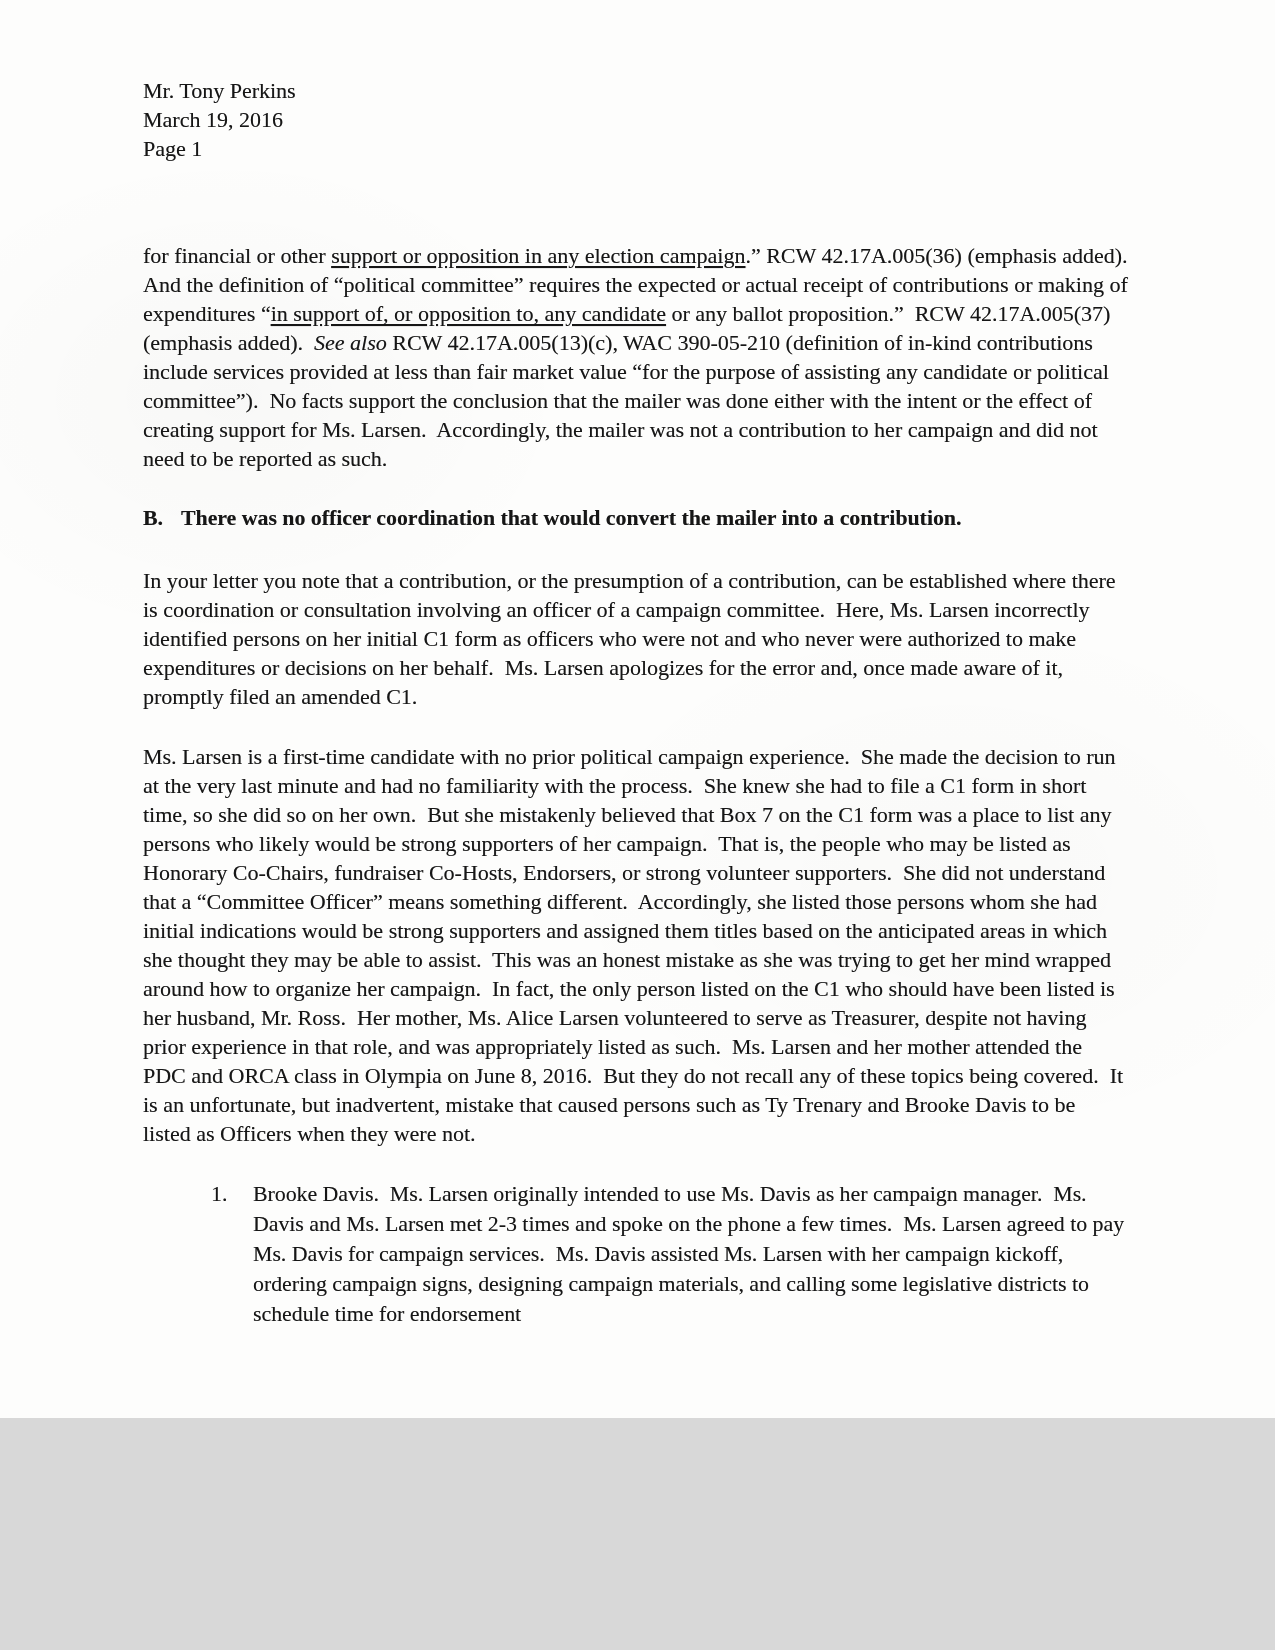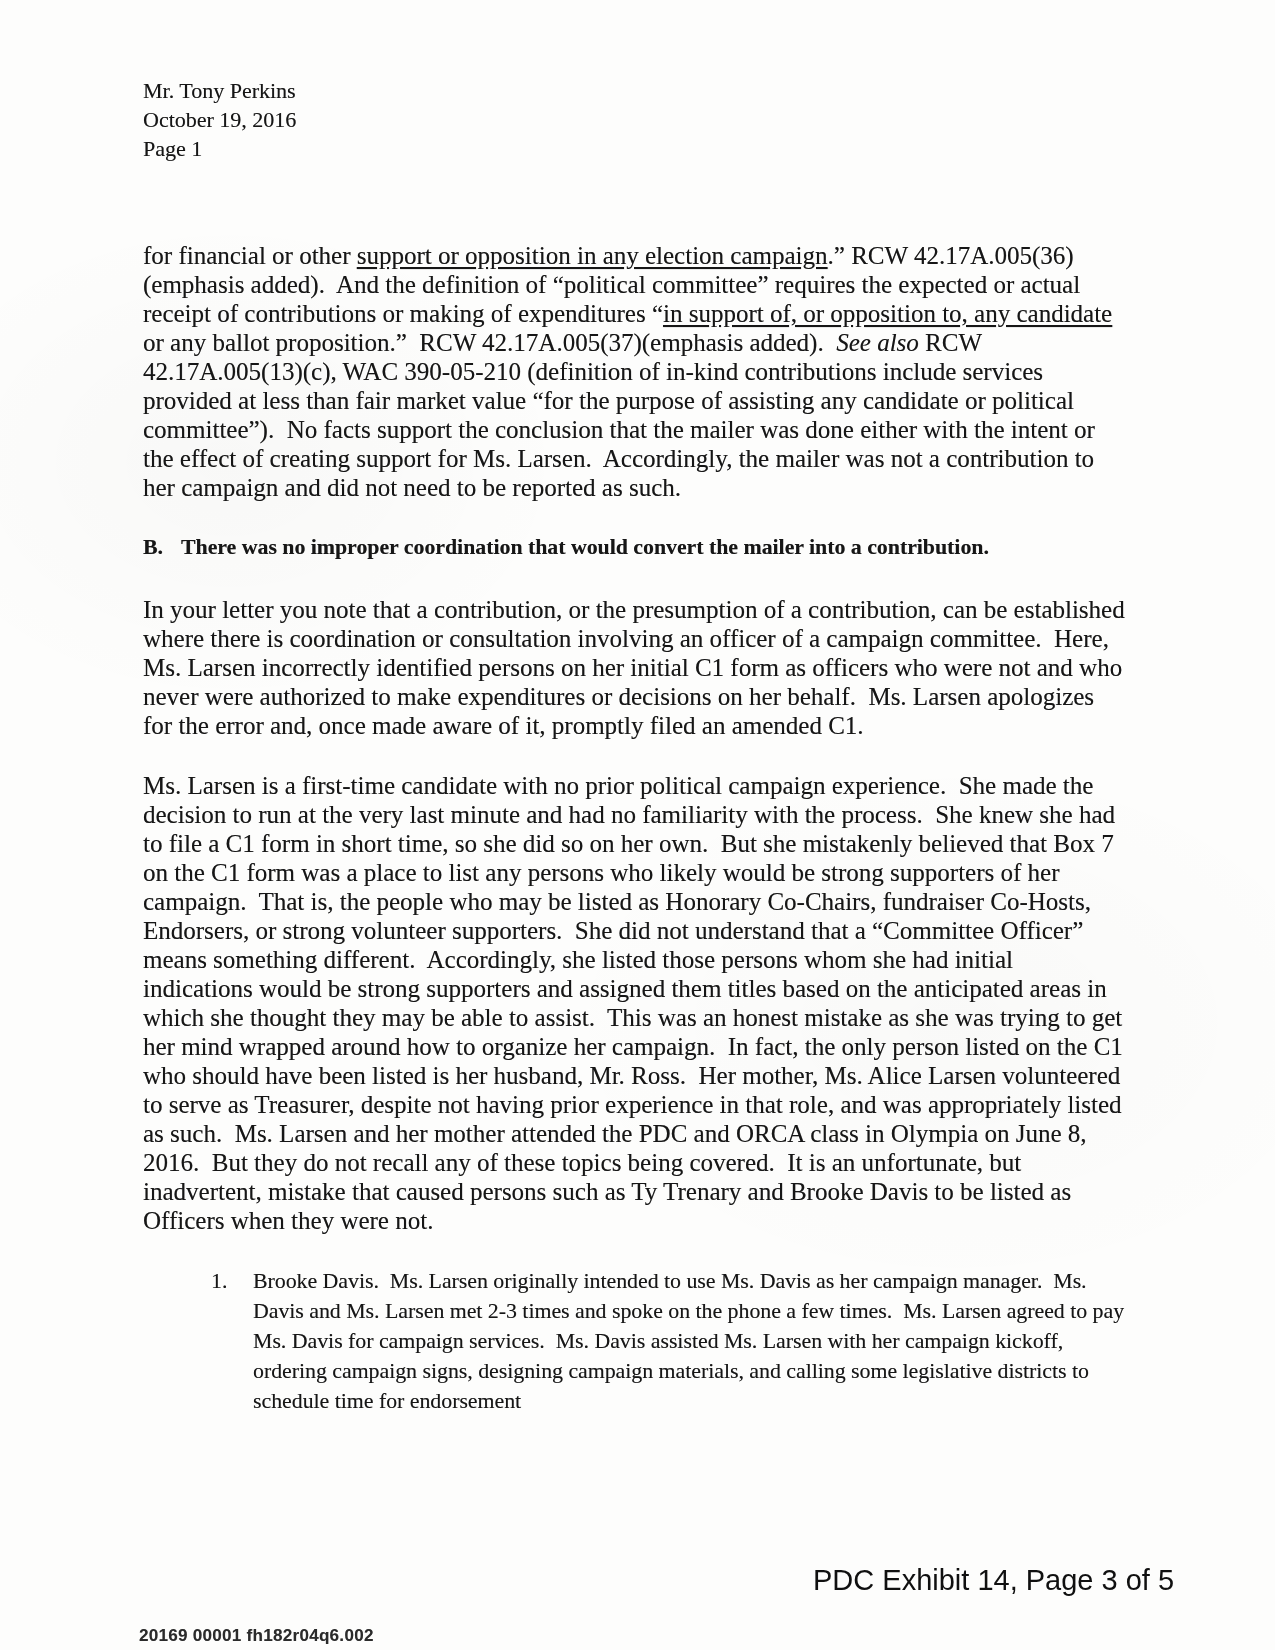--- a/index.html
+++ b/index.html
@@ -1,20 +1,20 @@
 <!DOCTYPE html>
 <html><head>
 <meta charset="utf-8">
 <style>
   html, body { margin: 0; padding: 0; background: #d8d8d8; }
 
   .page {
     position: relative;
     width: 1275px;
-    height: 1650px;
+    height: 1418px;
     margin: 0 auto;
     background:
       radial-gradient(ellipse 500px 360px at 18% 28%, rgba(0,0,0,0.018), transparent 70%),
       radial-gradient(ellipse 600px 400px at 75% 62%, rgba(0,0,0,0.015), transparent 70%),
       #fdfdfc;
     overflow: hidden;
     font-family: "Liberation Serif", serif;
     color: #161616;
   }
 
@@ -26,21 +26,21 @@
     text-shadow: 0.2px 0.2px 0.5px rgba(30,30,30,0.45);
   }
 
   .letter-header {
     font-size: 22px;
     line-height: 29px;
     margin-bottom: 78px;
   }
 
   .para {
-    font-size: 25px;
+    font-size: 22px;
     line-height: 29px;
     margin: 0 0 31px 0;
     white-space: pre-wrap;
   }
 
   .section-heading {
     font-size: 21.8px;
     line-height: 29px;
     font-weight: bold;
     margin: 14px 0 33px 0;
@@ -86,28 +86,28 @@
 </style>
 </head>
 <body>
 
 <div class="page">
 
   <div class="content">
 
     <div class="letter-header">
       <div>Mr. Tony Perkins</div>
-      <div>October 19, 2016</div>
+      <div>March 19, 2016</div>
       <div>Page 1</div>
     </div>
 
     <p class="para"><span class="seg-plain">for financial or other </span><span class="seg-underline">support or opposition in any election campaign</span><span class="seg-plain">.” RCW 42.17A.005(36) (emphasis added).  And the definition of “political committee” requires the expected or actual receipt of contributions or making of expenditures “</span><span class="seg-underline">in support of, or opposition to, any candidate</span><span class="seg-plain"> or any ballot proposition.”  RCW 42.17A.005(37)(emphasis added).  </span><span class="seg-italic">See also</span><span class="seg-plain"> RCW 42.17A.005(13)(c), WAC 390-05-210 (definition of in-kind contributions include services provided at less than fair market value “for the purpose of assisting any candidate or political committee”).  No facts support the conclusion that the mailer was done either with the intent or the effect of creating support for Ms. Larsen.  Accordingly, the mailer was not a contribution to her campaign and did not need to be reported as such.</span></p>
 
     <p class="section-heading">
-      <span class="hmarker">B.</span><span>There was no improper coordination that would convert the mailer into a contribution.</span>
+      <span class="hmarker">B.</span><span>There was no officer coordination that would convert the mailer into a contribution.</span>
     </p>
 
     <p class="para">In your letter you note that a contribution, or the presumption of a contribution, can be established where there is coordination or consultation involving an officer of a campaign committee.  Here, Ms. Larsen incorrectly identified persons on her initial C1 form as officers who were not and who never were authorized to make expenditures or decisions on her behalf.  Ms. Larsen apologizes for the error and, once made aware of it, promptly filed an amended C1.</p>
 
     <p class="para">Ms. Larsen is a first-time candidate with no prior political campaign experience.  She made the decision to run at the very last minute and had no familiarity with the process.  She knew she had to file a C1 form in short time, so she did so on her own.  But she mistakenly believed that Box 7 on the C1 form was a place to list any persons who likely would be strong supporters of her campaign.  That is, the people who may be listed as Honorary Co-Chairs, fundraiser Co-Hosts, Endorsers, or strong volunteer supporters.  She did not understand that a “Committee Officer” means something different.  Accordingly, she listed those persons whom she had initial indications would be strong supporters and assigned them titles based on the anticipated areas in which she thought they may be able to assist.  This was an honest mistake as she was trying to get her mind wrapped around how to organize her campaign.  In fact, the only person listed on the C1 who should have been listed is her husband, Mr. Ross.  Her mother, Ms. Alice Larsen volunteered to serve as Treasurer, despite not having prior experience in that role, and was appropriately listed as such.  Ms. Larsen and her mother attended the PDC and ORCA class in Olympia on June 8, 2016.  But they do not recall any of these topics being covered.  It is an unfortunate, but inadvertent, mistake that caused persons such as Ty Trenary and Brooke Davis to be listed as Officers when they were not.</p>
 
 
     <ol class="numlist">
       <li>
         <span class="num">1.</span>

